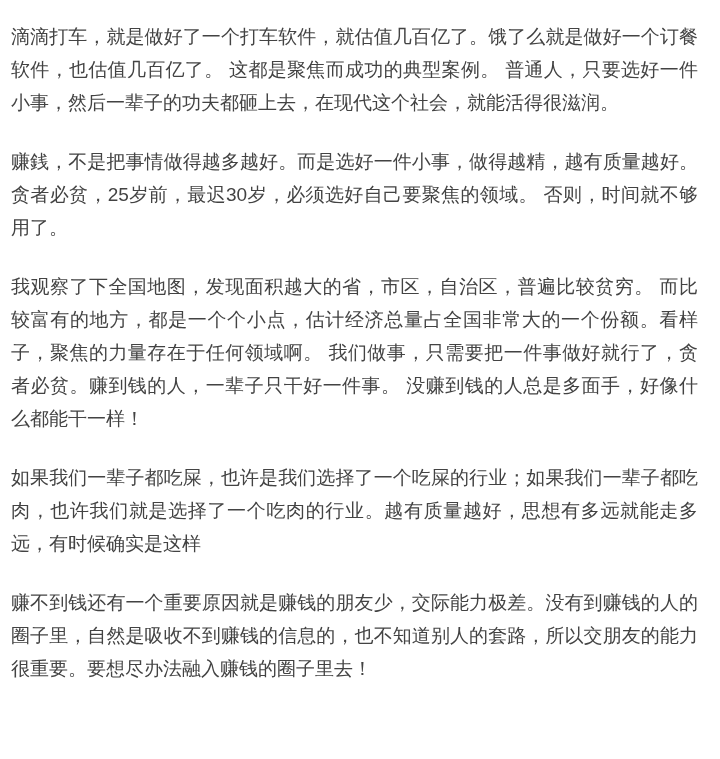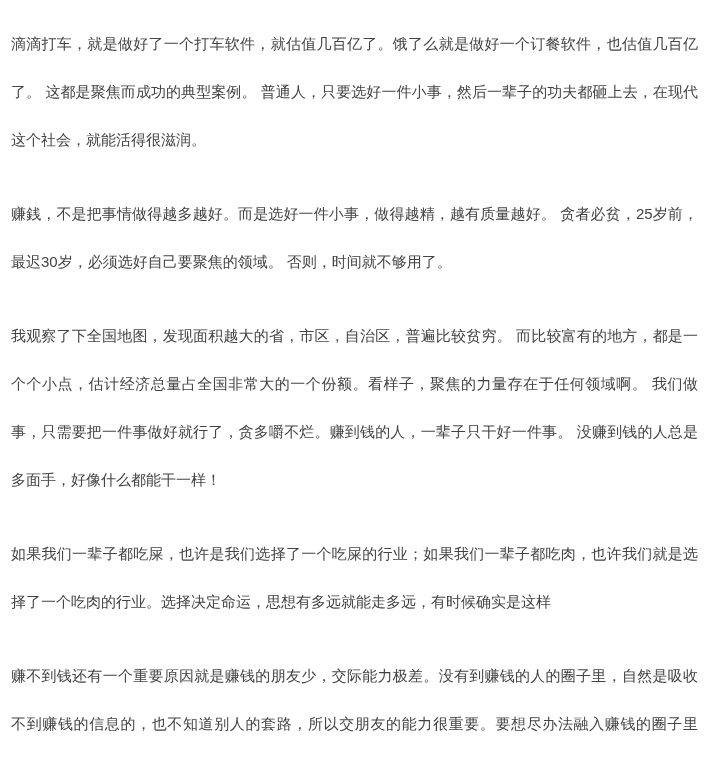--- a/index.html
+++ b/index.html
@@ -14,22 +14,22 @@
     width: 720px;
     height: 759px;
     background: var(--bg);
     overflow: hidden;
   }
   .article {
     width: 720px;
     height: 759px;
     padding: 20px 22px 0 11px;
     font-family: "Liberation Sans", "DejaVu Sans", sans-serif;
-    font-size: 15px;
-    line-height: 48px;
+    font-size: 19px;
+    line-height: 33px;
     color: var(--text);
     text-align: justify;
     letter-spacing: 0;
   }
   .article p {
     margin: 0 0 26px 0;
   }
   .article p.gap-large {
   }
   .article p.no-gap-bottom {
@@ -37,20 +37,20 @@
   }
 </style>
 </head>
 <body>
 
 <main class="article">
   <p>滴滴打车，就是做好了一个打车软件，就估值几百亿了。饿了么就是做好一个订餐软件，也估值几百亿了。 这都是聚焦而成功的典型案例。 普通人，只要选好一件小事，然后一辈子的功夫都砸上去，在现代这个社会，就能活得很滋润。</p>
 
   <p class="gap-large">赚銭，不是把事情做得越多越好。而是选好一件小事，做得越精，越有质量越好。 贪者必贫，25岁前，最迟30岁，必须选好自己要聚焦的领域。 否则，时间就不够用了。</p>
 
-  <p>我观察了下全国地图，发现面积越大的省，市区，自治区，普遍比较贫穷。 而比较富有的地方，都是一个个小点，估计经济总量占全国非常大的一个份额。看样子，聚焦的力量存在于任何领域啊。 我们做事，只需要把一件事做好就行了，贪多嚼不烂。赚到钱的人，一辈子只干好一件事。 没赚到钱的人总是多面手，好像什么都能干一样！</p>
+  <p>我观察了下全国地图，发现面积越大的省，市区，自治区，普遍比较贫穷。 而比较富有的地方，都是一个个小点，估计经济总量占全国非常大的一个份额。看样子，聚焦的力量存在于任何领域啊。 我们做事，只需要把一件事做好就行了，贪者必贫。赚到钱的人，一辈子只干好一件事。 没赚到钱的人总是多面手，好像什么都能干一样！</p>
 
 
-  <p>如果我们一辈子都吃屎，也许是我们选择了一个吃屎的行业；如果我们一辈子都吃肉，也许我们就是选择了一个吃肉的行业。选择决定命运，思想有多远就能走多远，有时候确实是这样</p>
+  <p>如果我们一辈子都吃屎，也许是我们选择了一个吃屎的行业；如果我们一辈子都吃肉，也许我们就是选择了一个吃肉的行业。越有质量越好，思想有多远就能走多远，有时候确实是这样</p>
 
   <p class="no-gap-bottom">赚不到钱还有一个重要原因就是赚钱的朋友少，交际能力极差。没有到赚钱的人的圈子里，自然是吸收不到赚钱的信息的，也不知道别人的套路，所以交朋友的能力很重要。要想尽办法融入赚钱的圈子里去！</p>
 
 </main>
 
 </body></html>

